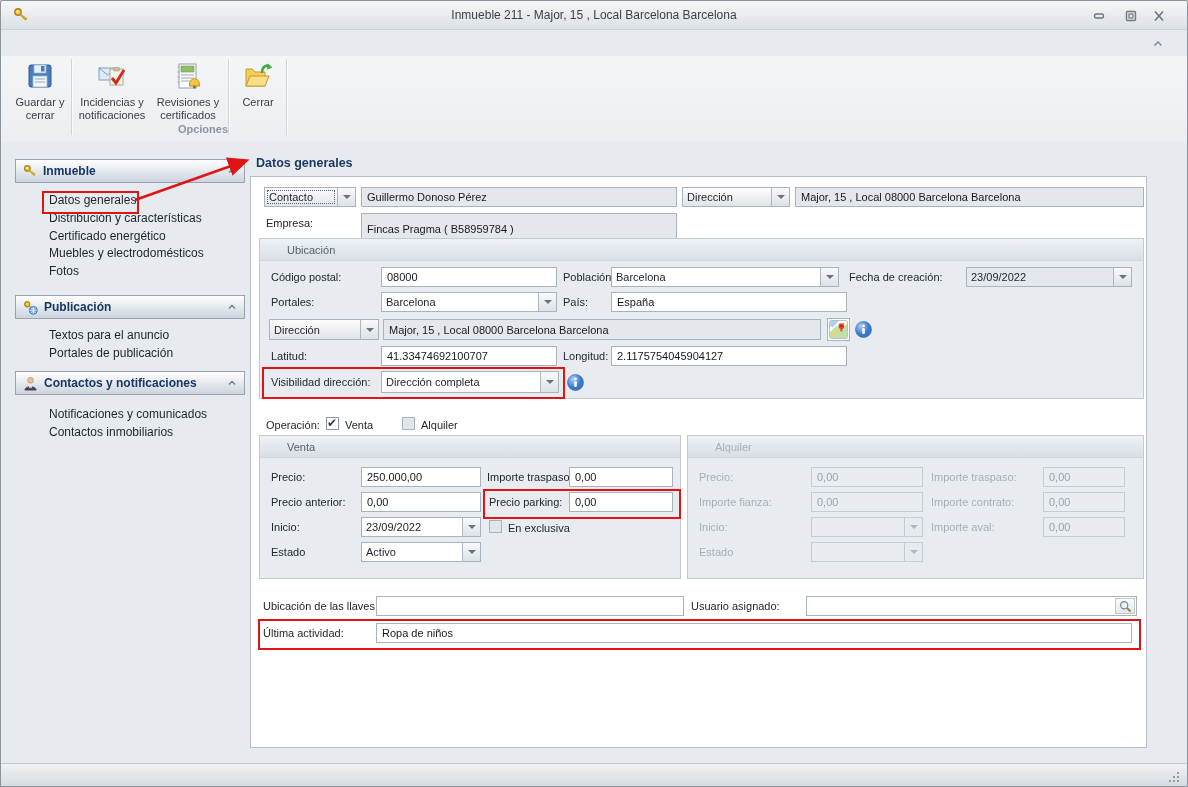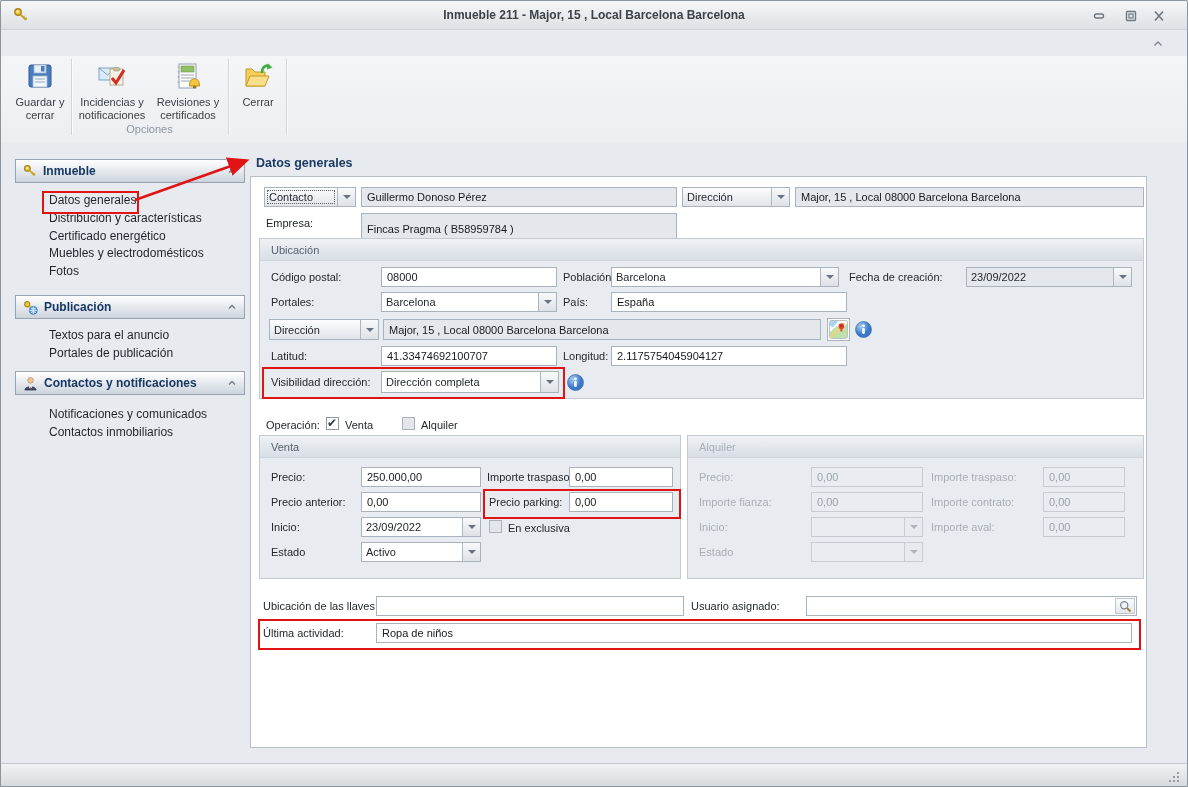--- a/index.html
+++ b/index.html
@@ -1,26 +1,26 @@
 <!DOCTYPE html>
 <html><head>
 <meta charset="utf-8">
 <style>
   html,body{margin:0;padding:0;background:#b9bfc6;}
   .window{position:relative;width:1188px;height:787px;font-family:"Liberation Sans",sans-serif;font-size:11px;color:#23282e;background:#e7ebf0;border:1px solid #8b939c;box-sizing:border-box;overflow:hidden;border-radius:3px 3px 0 0;}
   .titlebar{position:absolute;left:0;top:0;width:100%;height:28px;background:linear-gradient(#f5f6f7,#dde1e5);border-bottom:1px solid #cdd2d7;}
-  .wtitle{position:absolute;left:0;top:0;width:100%;height:28px;line-height:28px;text-align:center;font-size:12px;color:#3c4248;font-weight:bold;}
+  .wtitle{position:absolute;left:0;top:0;width:100%;height:28px;line-height:28px;text-align:center;font-size:12px;color:#3c4248;}
   .winbtn{position:absolute;top:8px;width:16px;height:14px;display:flex;align-items:center;justify-content:center;}
   .tabrow{position:absolute;left:0;top:28px;width:100%;height:27px;background:#e9ebee;}
   .tab{position:absolute;left:8px;top:2px;width:66px;height:25px;background:#fbfcfd;border:1px solid #a9b2bb;border-bottom:none;border-radius:3px 3px 0 0;display:flex;align-items:center;justify-content:center;color:#2c3138;}
   .ribbon{position:absolute;left:0;top:55px;width:100%;height:86px;background:linear-gradient(#f4f5f7,#eceef1);border-bottom:1px solid #c9cfd6;}
   .rbtn{position:absolute;top:3px;display:flex;flex-direction:column;align-items:center;text-align:center;font-size:11px;line-height:13px;color:#3a4047;cursor:default;}
   .rbtn .ic{margin:1px 0 4px;}
   .rsep{position:absolute;top:3px;width:1px;height:76px;background:#d0d5db;box-shadow:1px 0 0 #fafbfc;}
-  .rgroup{position:absolute;top:67px;text-align:center;color:#8d96a0;}
+  .rgroup{position:absolute;top:67px;text-align:right;color:#8d96a0;font-weight:bold;}
   .ribchev{position:absolute;top:36px;left:1148px;width:18px;height:14px;display:flex;align-items:center;justify-content:center;}
   .client{position:absolute;left:0;top:141px;width:1186px;height:621px;background:#e7ebf0;}
   .sidehead{position:absolute;left:14px;width:230px;height:24px;box-sizing:border-box;border:1px solid #99a3af;background:linear-gradient(#ffffff,#ccd4dd);display:flex;align-items:center;gap:6px;padding:0 7px;font-weight:bold;font-size:12px;color:#173764;}
   .sidehead .chev{margin-left:auto;}
   .sideitem{position:absolute;left:48px;height:17px;display:flex;align-items:center;font-size:12px;color:#1f242a;white-space:nowrap;cursor:default;}
   .maintitle{position:absolute;font-weight:bold;font-size:12.5px;color:#1c3a63;}
   .panel{position:absolute;left:249px;top:175px;width:897px;height:572px;background:#ffffff;border:1px solid #b6bec7;box-sizing:border-box;}
   .lbl{position:absolute;height:20px;display:flex;align-items:center;white-space:nowrap;color:#23282e;}
   .lbl.dis{color:#a7aeb7;}
   .fld{position:absolute;box-sizing:border-box;border:1px solid #a9b3be;background:#fff;display:flex;align-items:center;padding:0 5px;white-space:nowrap;overflow:hidden;color:#16191d;}
@@ -30,21 +30,21 @@
   .combo .ct{flex:1;display:flex;align-items:center;padding:0 4px;white-space:nowrap;overflow:hidden;}
   .combo .ca{width:17px;border-left:1px solid #aeb7c1;background:linear-gradient(#f8f9fa,#dde2e7);display:flex;align-items:center;justify-content:center;}
   .combo .ca i{width:0;height:0;border-left:4px solid transparent;border-right:4px solid transparent;border-top:4px solid #6a7481;}
   .combo.btnlike{background:linear-gradient(#fdfdfe,#e0e4e9);}
   .combo.focus .ct{outline:1px dotted #5a626b;outline-offset:-3px;}
   .combo.ro .ct{background:#e4e8ed;}
   .combo.dis{border-color:#c5ccd4;background:#e9edf2;}
   .combo.dis .ca{background:#e7ebf0;border-left-color:#c5ccd4;}
   .combo.dis .ca i{border-top-color:#aeb6c0;}
   .gbox{position:absolute;background:#e8ecf1;border:1px solid #c3cad2;box-sizing:border-box;}
-  .ghead{height:21px;display:flex;align-items:center;padding-left:11px;background:linear-gradient(#eff2f5,#d8dee5);border-bottom:1px solid #cfd5dc;color:#57616c;}
+  .ghead{height:21px;display:flex;align-items:center;padding-left:27px;background:linear-gradient(#eff2f5,#d8dee5);border-bottom:1px solid #cfd5dc;color:#57616c;}
   .gbox.dis .ghead{color:#a7aeb7;}
   .cb{position:absolute;width:13px;height:13px;box-sizing:border-box;border:1px solid #8f99a5;background:#fff;}
   .cb.checked::after{content:"✔";position:absolute;left:0px;top:-2px;font-size:12px;color:#2f3c4c;font-family:"DejaVu Sans",sans-serif;}
   .cb.dis{background:#e2e6eb;border-color:#aab3bd;}
   .icbtn{position:absolute;box-sizing:border-box;display:flex;align-items:center;justify-content:center;}
   .mapbtn{border:1px solid #a9b3be;background:#fff;}
   .magbtn{background:linear-gradient(#fbfcfd,#e3e7ec);border:1px solid #c0c7cf;}
   .redbox{position:absolute;border:2px solid #e01414;z-index:40;pointer-events:none;}
   .statusbar{position:absolute;left:0;top:762px;width:1186px;height:24px;background:linear-gradient(#f0f2f4,#d5dade);border-top:1px solid #c2c8ce;}
   svg{display:block;}

